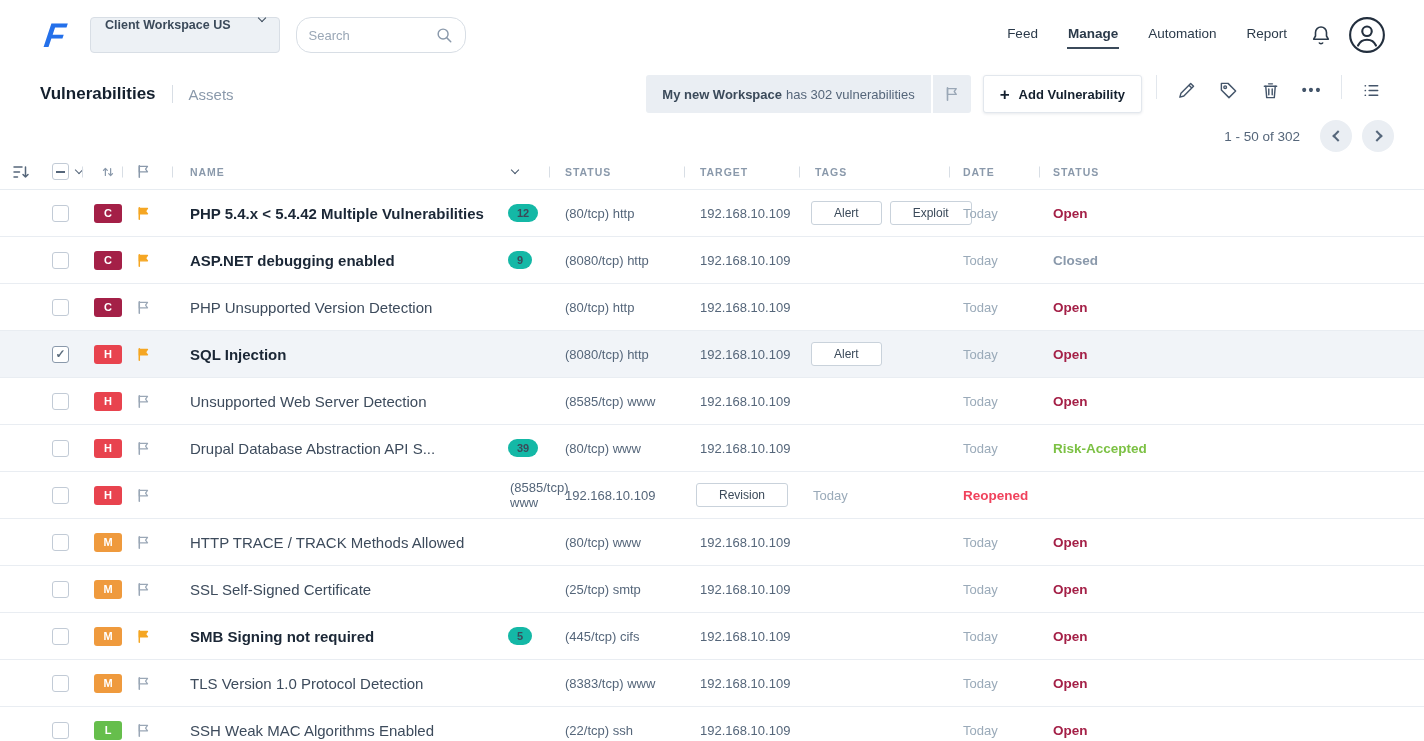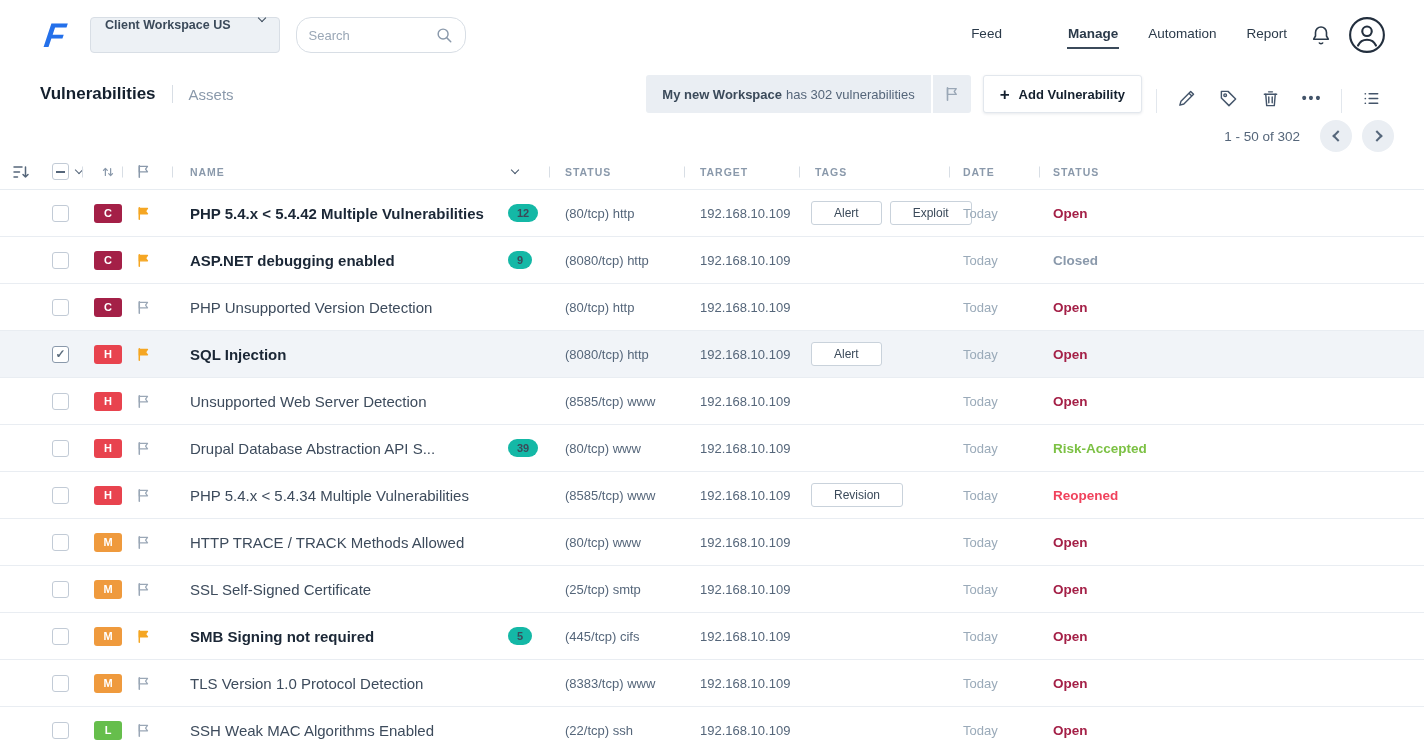--- a/index.html
+++ b/index.html
@@ -13,32 +13,32 @@
   .ws-select { display: flex; align-items: flex-start; gap: 28px; background: #edf1f5;
     border: 1px solid #d8dee5; border-radius: 4px; height: 36px; padding: 0 14px;
     font-size: 12.5px; font-weight: bold; color: #3b4a5a; cursor: pointer; }
   .search-box { display: flex; align-items: center; height: 36px; width: 170px;
     border: 1px solid #d8dee5; border-radius: 15px; padding: 0 12px; gap: 8px; background: #fff; }
   .search-box input { flex: 1; min-width: 0; border: none; outline: none; font-size: 13px;
     font-family: inherit; color: #3b4a5a; }
   .search-box input::placeholder { color: #9aa7b6; }
   .topnav { margin-left: auto; display: flex; align-items: center; gap: 28px; font-size: 13.5px; color: #2b3a4a; }
   .nav-item { padding: 4px 1px 6px; cursor: pointer; border-bottom: 2px solid transparent; }
-  .nav-item.active { font-weight: bold; border-bottom-color: #3b4a5a; margin-left: 36px; }
+  .nav-item.active { font-weight: bold; border-bottom-color: #3b4a5a; }
   .bell-btn { margin-left: 6px; cursor: pointer; display: flex; color: #2b3a4a; }
   .avatar { cursor: pointer; display: flex; }
 
   
   .pagehead { display: flex; align-items: center; height: 48px; padding: 0 38px 0 40px; gap: 24px; }
   .page-tabs { display: flex; align-items: center; gap: 16px; }
   .tab { cursor: pointer; }
   .tab.vulns { font-size: 17px; font-weight: bold; color: #14202e; }
   .tab.assets { font-size: 15px; color: #8a99ab; }
   .vdiv { width: 1px; height: 18px; background: #d8dee5; }
-  .head-right { margin-left: auto; display: flex; align-items: flex-end; gap: 12px; }
+  .head-right { margin-left: auto; display: flex; align-items: flex-start; gap: 12px; }
   .banner { display: flex; height: 38px; cursor: default; }
   .banner-text { background: #eaeef3; display: flex; align-items: center; padding: 0 16px;
     font-size: 13px; color: #55667a; border-radius: 3px 0 0 3px; white-space: nowrap; }
   .banner-text b { color: #3b4a5a; margin-right: 4px; }
   .banner-flag { background: #eaeef3; width: 38px; margin-left: 2px; display: flex;
     align-items: center; justify-content: center; border-radius: 0 3px 3px 0;
     color: #55667a; cursor: pointer; }
   .add-btn { height: 38px; background: #fff; border: 1px solid #e2e7ed; border-radius: 3px;
     box-shadow: 0 1px 3px rgba(20,40,70,.10); display: flex; align-items: center; gap: 9px;
     padding: 0 16px; font-size: 13px; font-weight: bold; color: #14202e; cursor: pointer; white-space: nowrap; }
@@ -471,23 +471,20 @@
           <span class="sev-badge" style="background: rgb(232, 67, 78);">H</span>
         </div>
     <div class="td c-flag">
       <span class="flag" style="color: rgb(154, 167, 182);">
         <svg viewBox="0 0 16 16" width="15" height="15">
           <path class="pole" d="M3.5 1.8v12.4"></path>
               <path class="cloth" d="M3.5 2.6h8.8l-2.1 2.9 2.1 2.9H3.5z"></path>
         </svg>
       </span>
     </div>
-    <div class="td c-name">
-          <span class="vuln-name">PHP 5.4.x &lt; 5.4.34 Multiple Vulnerabilities</span>
-        </div>
     <div class="td c-count"></div>
     <div class="td c-service">(8585/tcp) www</div>
     <div class="td c-target">192.168.10.109</div>
     <div class="td c-tags">
           <span class="tag-chip">Revision</span>
         </div>
     <div class="td c-date">Today</div>
     <div class="td c-status">
           <span class="status" style="color: rgb(240, 66, 92);">Reopened</span>
         </div>

